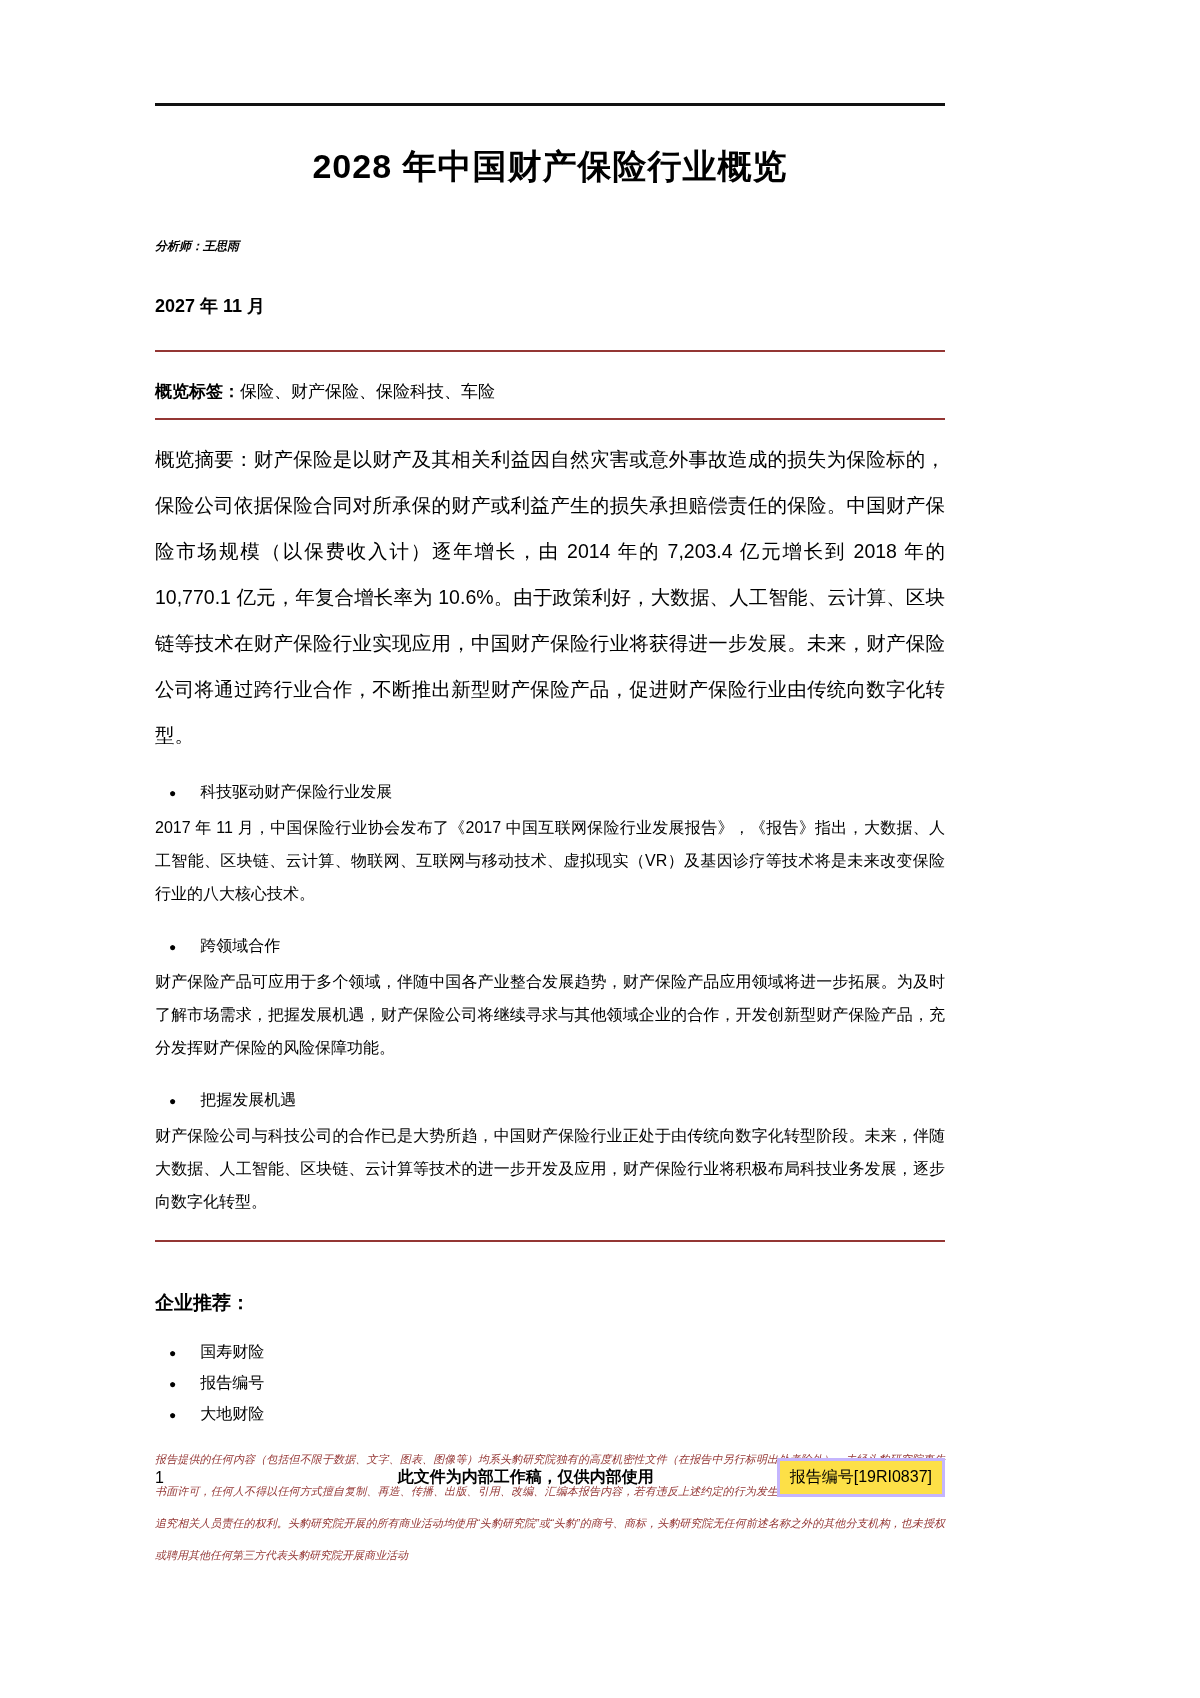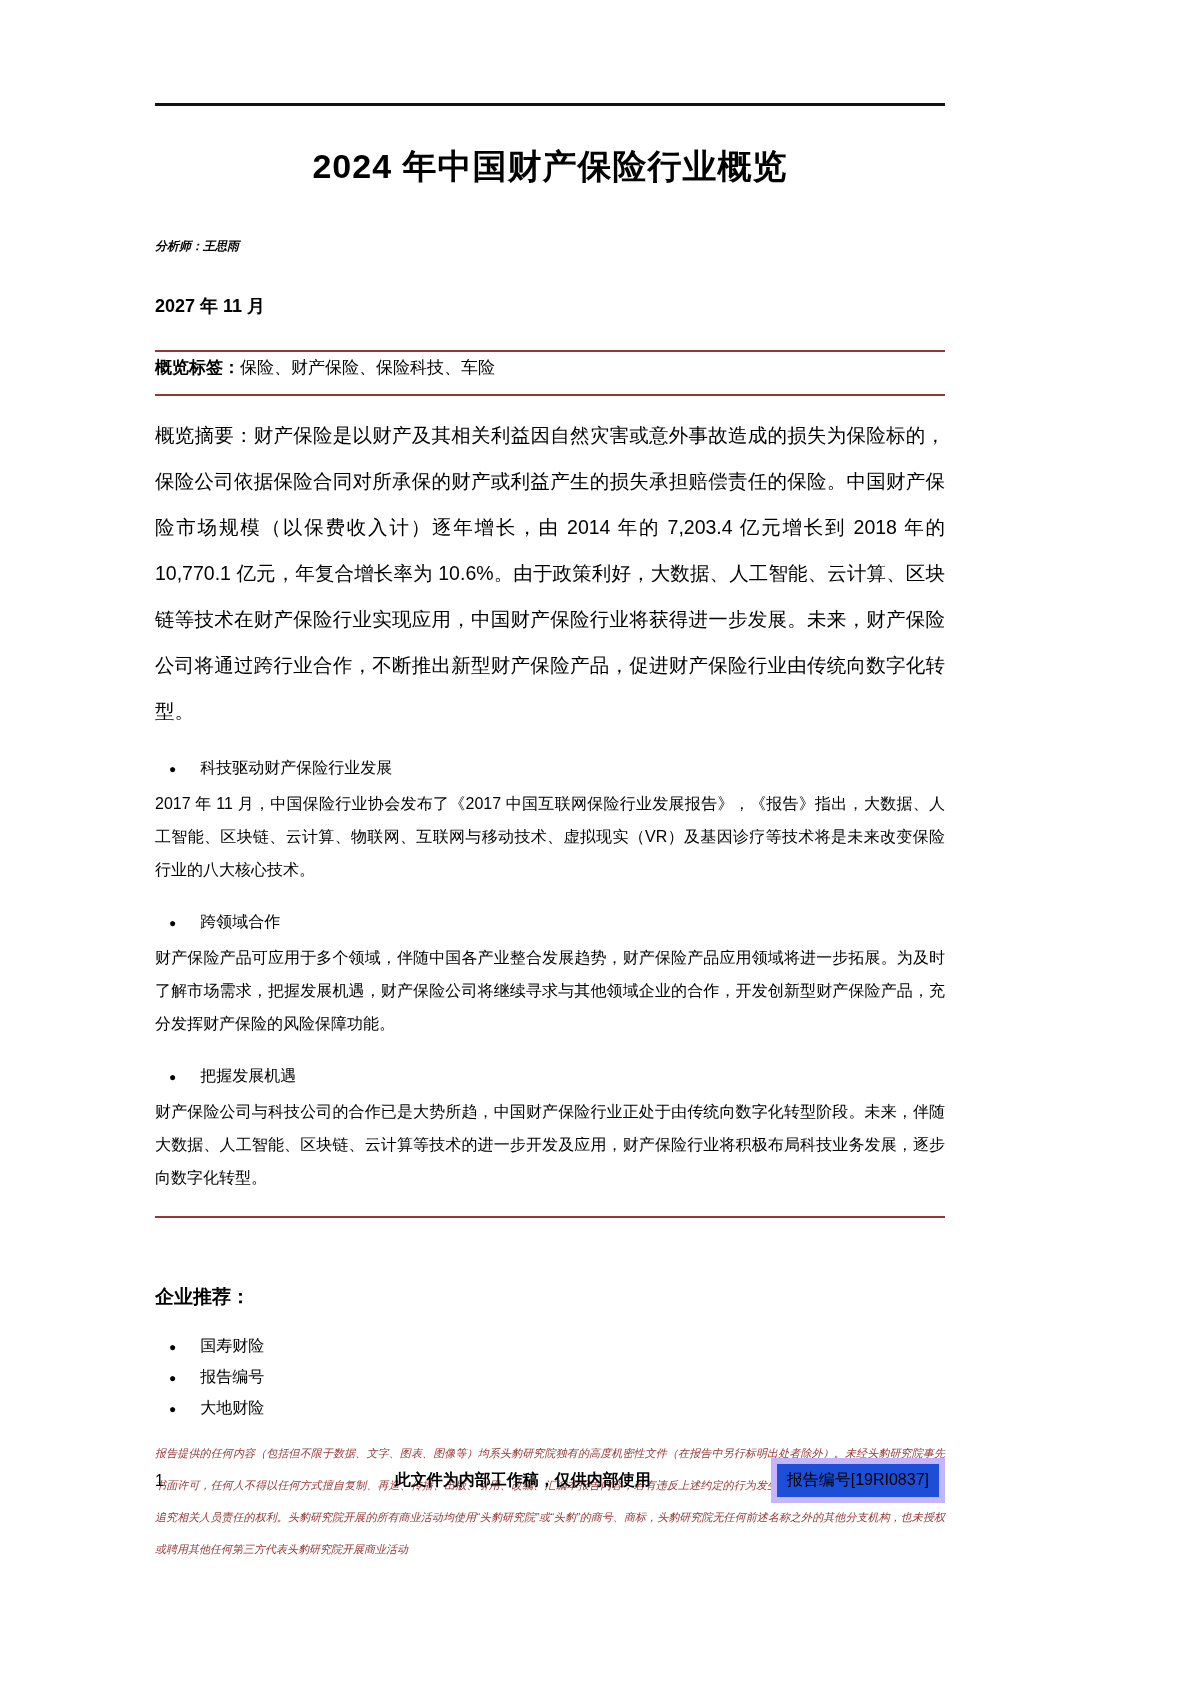--- a/index.html
+++ b/index.html
@@ -19,21 +19,21 @@
 
   .doc-title {
     margin-top:38px;
     font-size:34px; font-weight:bold;
     text-align:center; letter-spacing:1px;
     line-height:44px;
   }
   .analyst { margin-top:46px; font-size:12px; font-weight:bold; line-height:24px;font-style:italic; }
   .date-line { margin-top:36px; font-size:18px; font-weight:bold; line-height:24px; }
   .rule-2 { margin-top:32px; }
-  .tags-line { margin-top:3px; font-size:17px; line-height:26px; }
+  .tags-line { margin-top:27px; font-size:17px; line-height:26px; }
   .tags-line .label { font-weight:bold; }
   .rule-3 { margin-top:13px; }
 
   .summary {
     margin-top:16px;
     font-size:19.5px; font-weight:normal;
     line-height:46px;
     text-align:justify;
   }
 
@@ -49,21 +49,21 @@
   }
   .section-body {
     margin-top:4px;
     font-size:16px; line-height:33px;
     text-align:justify;
   }
   .section + .section { margin-top:22px; }
 
   .rule-4 { margin-top:22px; }
 
-  .rec-heading { margin-top:66px; font-size:19px; font-weight:bold; line-height:26px; }
+  .rec-heading { margin-top:48px; font-size:19px; font-weight:bold; line-height:26px; }
   .rec-list { margin-top:22px; }
   .rec-item {
     display:flex; align-items:baseline;
     font-size:16px; line-height:28px;
   }
   .rec-item + .rec-item { margin-top:2px; }
 
   .disclaimer {
     margin-top:14px;
     font-size:11px; font-style:italic;
@@ -74,35 +74,35 @@
 
   .footer {
     position:absolute;
     left:155px; right:255px; top:1458px;
     display:flex; align-items:center;
     font-size:16px;
   }
   .footer-page { width:120px; text-align:left; }
   .footer-center { flex:1; text-align:center;font-weight:bold; }
   .footer-report {
-    border:6px solid #c4b5fd;
+    border:3px solid #c4b5fd;
     padding:6px 10px;
-    background:#1d4ed8;
+    background:#fde047;
     white-space:nowrap;
   }
 </style>
 </head>
 <body>
 
 <div class="page">
   <div class="content">
 
     <div class="rule rule-top"></div>
 
-    <h1 class="doc-title">2024 年中国财产保险行业概览</h1>
+    <h1 class="doc-title">2028 年中国财产保险行业概览</h1>
 
     <p class="analyst">分析师：王思雨</p>
 
     <p class="date-line">2027 年 11 月</p>
 
     <div class="rule rule-2"></div>
 
     <p class="tags-line"><span class="label">概览标签：</span><span>保险、财产保险、保险科技、车险</span></p>
 
     <div class="rule rule-3"></div>

